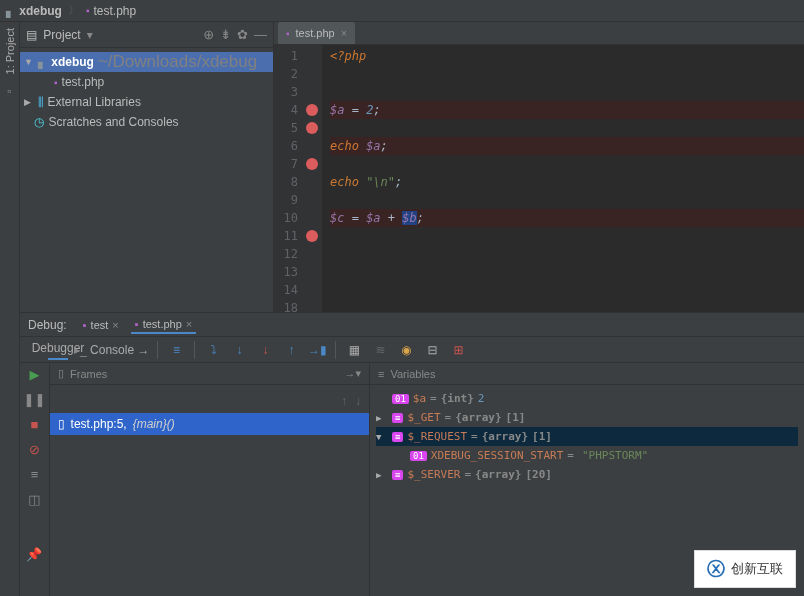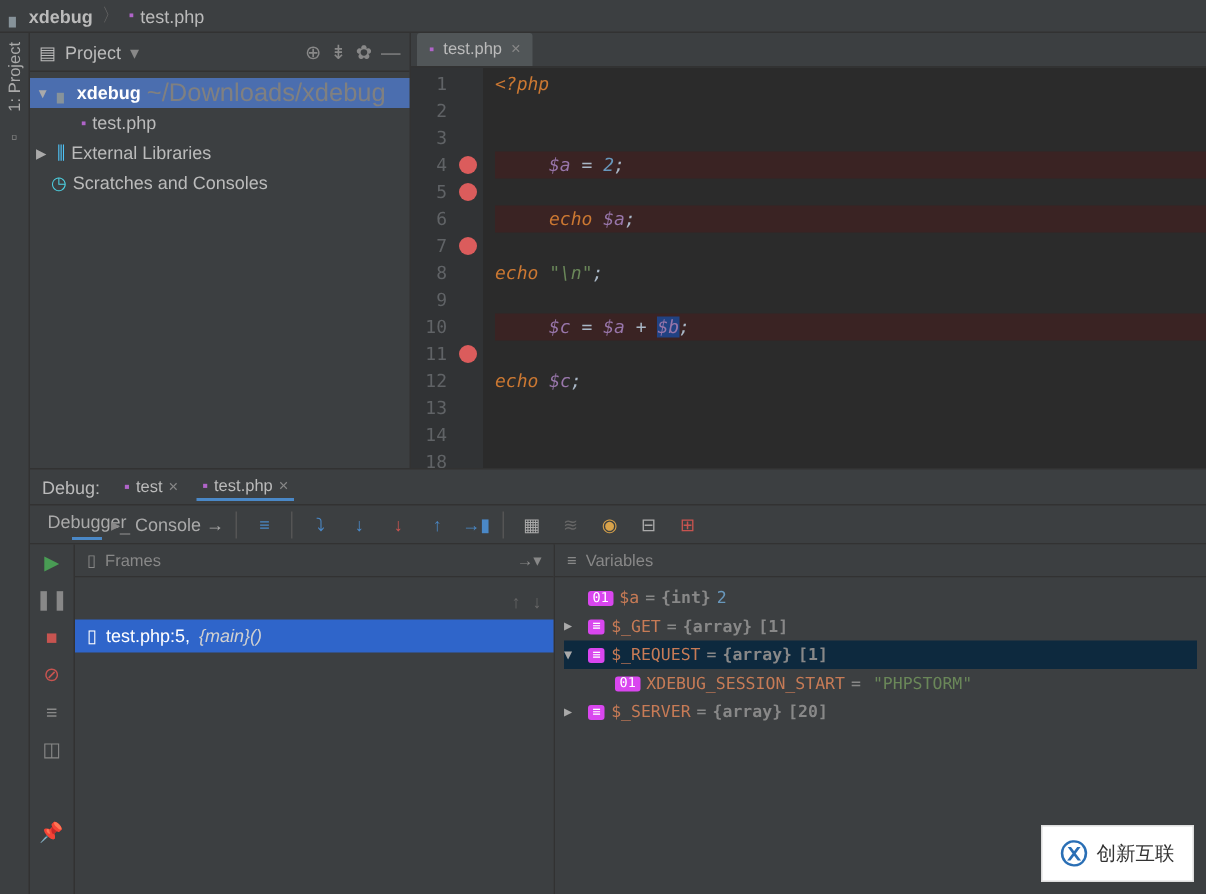--- a/index.html
+++ b/index.html
@@ -107,21 +107,21 @@
   background: #313335;
   display: flex;
   padding-top: 2px;
 }
 .linenums { width: 30px; text-align: right; color: #606366; padding-right: 6px; }
 .linenums div, .bpcol div { height: 18px; line-height: 18px; }
 .bpcol { width: 18px; }
 .bp { display: inline-block; width: 12px; height: 12px; background: #db5c5c; border-radius: 50%; margin-top: 3px; margin-left: 2px; }
 .code { flex: 1; padding-top: 2px; padding-left: 8px; }
 .code-line { height: 18px; line-height: 18px; white-space: pre; font-style: italic; }
-.code-line.bp-line { background: #3a2323; padding-left: 36px; }
+.code-line.bp-line { background: #3a2323; }
 .code-line.cur-line { background: #2d5185; }
 .t-kw { color: #cc7832; }
 .t-var { color: #9876aa; }
 .t-num { color: #6897bb; }
 .t-str { color: #6a8759; }
 .t-op { color: #a9b7c6; }
 .t-hi { background: #214283; }
 .debug-panel { flex: 1; background: #3c3f41; display: flex; flex-direction: column; border-top: 1px solid #323232; }
 .debug-tabs {
   height: 24px;
@@ -294,21 +294,20 @@
             <div class="code-line"></div>
             <div class="code-line"></div>
             <div class="code-line bp-line"><span class="t-var">$a</span><span class="t-op"> = </span><span class="t-num">2</span><span class="t-op">;</span></div>
             <div class="code-line"></div>
             <div class="code-line bp-line"><span class="t-kw">echo </span><span class="t-var">$a</span><span class="t-op">;</span></div>
             <div class="code-line"></div>
             <div class="code-line"><span class="t-kw">echo </span><span class="t-str">"\n"</span><span class="t-op">;</span></div>
             <div class="code-line"></div>
             <div class="code-line bp-line"><span class="t-var">$c</span><span class="t-op"> = </span><span class="t-var">$a</span><span class="t-op"> + </span><span class="t-var t-hi">$b</span><span class="t-op">;</span></div>
             <div class="code-line"></div>
-            <div class="code-line"><span class="t-kw">echo </span><span class="t-var">$c</span><span class="t-op">;</span></div>
             <div class="code-line"></div>
             <div class="code-line"></div>
           </div>
       </div>
     </div>
   </div>
 
   <div class="debug-panel">
     <div class="debug-tabs">
       <span>Debug:</span>

